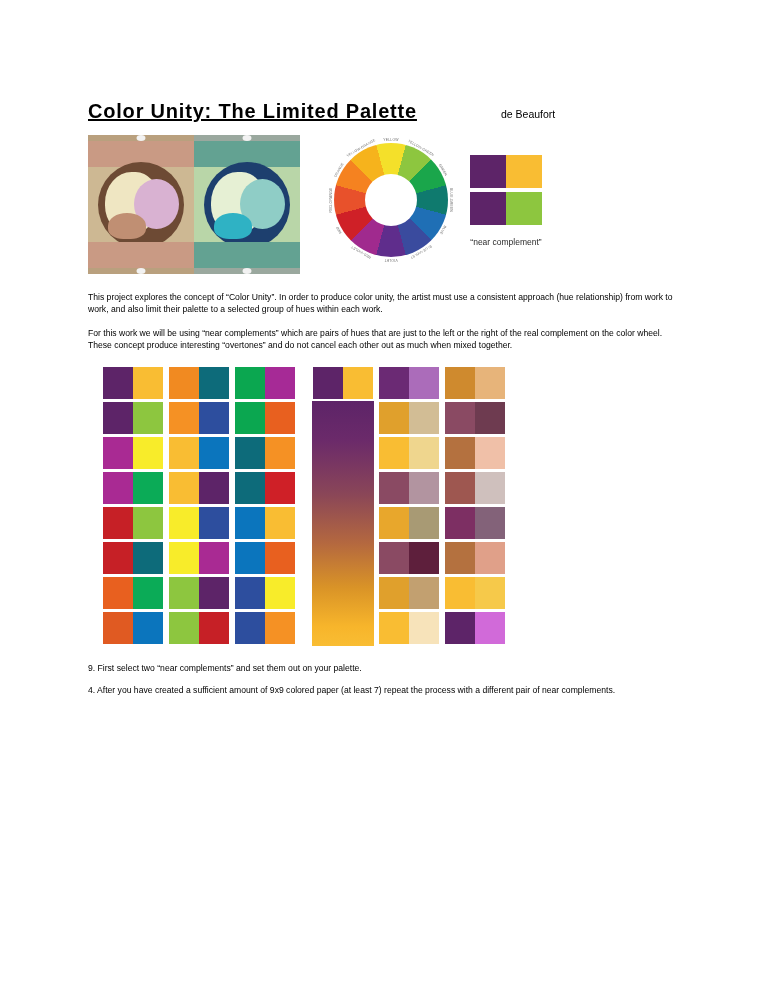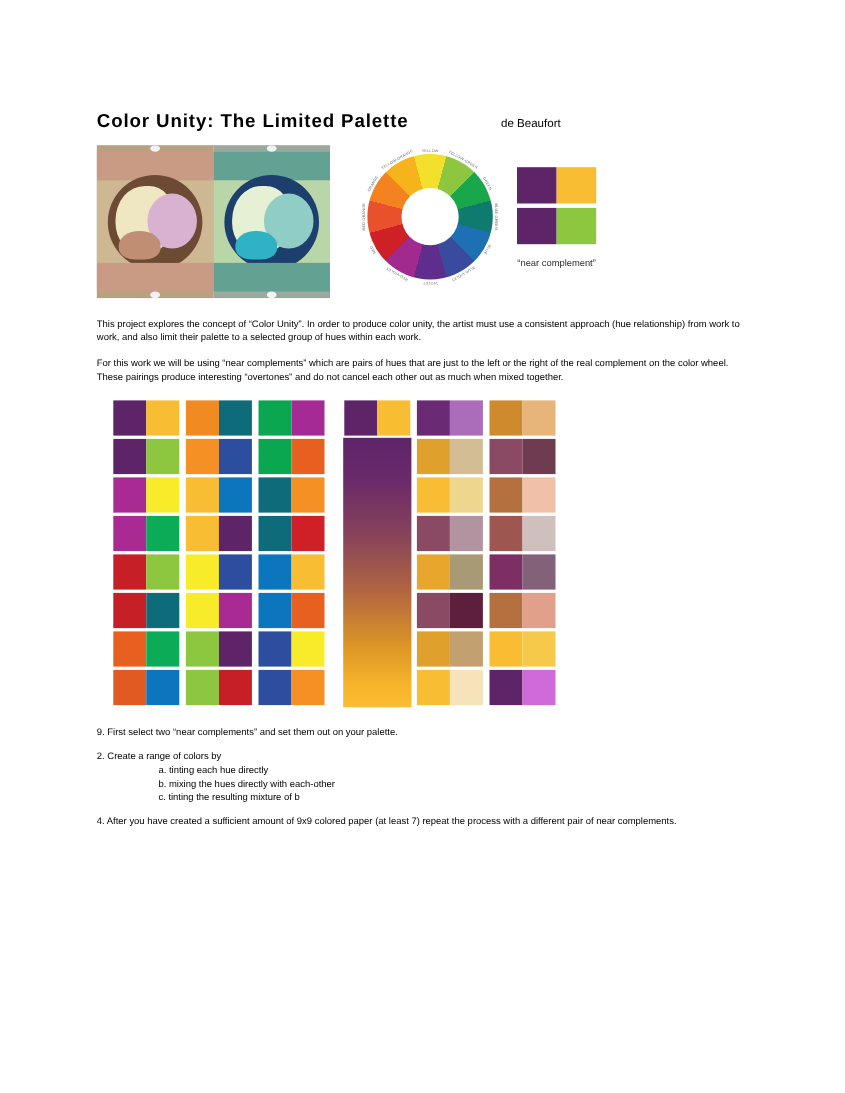--- a/index.html
+++ b/index.html
@@ -21,24 +21,25 @@
     top: 100px;
     width: 594px;
   }
   
   .header {
     display: flex;
     align-items: baseline;
     margin-bottom: 12px;
   }
   .doc-title {
-    font-size: 17px;
+    font-size: 20px;
     font-weight: bold;
     letter-spacing: 0.8px;
     white-space: nowrap;
+    text-decoration: underline;
   }
   .doc-author {
     font-size: 10.5px;
     margin-left: 84px;
     white-space: nowrap;
   }
   
   .figure-strip {
     display: flex;
     align-items: flex-start;
@@ -319,21 +320,21 @@
             <div class="near-cell" style="background: rgb(249, 189, 51);"></div>
             <div class="near-cell" style="background: rgb(93, 36, 104);"></div>
             <div class="near-cell" style="background: rgb(141, 198, 63);"></div>
           </div>
         <div class="near-caption">“near complement”</div>
       </div>
     </div>
   </div>
 
   <div class="para">This project explores the concept of “Color Unity”. In order to produce color unity, the artist must use a consistent approach (hue relationship) from work to work, and also limit their palette to a selected group of hues within each work.</div>
-  <div class="para">For this work we will be using “near complements” which are pairs of hues that are just to the left or the right of the real complement on the color wheel. These pairings produce interesting “overtones” and do not cancel each other out as much when mixed together.</div>
+  <div class="para">For this work we will be using “near complements” which are pairs of hues that are just to the left or the right of the real complement on the color wheel. These concept produce interesting “overtones” and do not cancel each other out as much when mixed together.</div>
 
   <div class="grids">
     <div class="grid-left" id="grid-left">
         <div class="pair">
           <span style="background: rgb(93, 36, 104);"></span>
           <span style="background: rgb(249, 189, 51);"></span>
         </div>
         <div class="pair">
           <span style="background: rgb(241, 138, 33);"></span>
           <span style="background: rgb(13, 107, 122);"></span>
@@ -504,25 +505,17 @@
           </div>
       </div>
     </div>
   </div>
 
   <div class="instructions" id="instructions">
       <div class="instr">
         <div>9. First select two “near complements” and set them out on your palette.</div>
       </div>
       <div class="instr">
-        <div>2. Create a range of colors by</div>
-        <div class="sub-list">
-          <div class="sub-item">a. tinting each hue directly</div>
-          <div class="sub-item">b. mixing the hues directly with each-other</div>
-          <div class="sub-item">c. tinting the resulting mixture of b</div>
-        </div>
-      </div>
-      <div class="instr">
         <div>4. After you have created a sufficient amount of 9x9 colored paper (at least 7) repeat the process with a different pair of near complements.</div>
       </div>
     </div>
 
 </div>
 
 </body></html>

